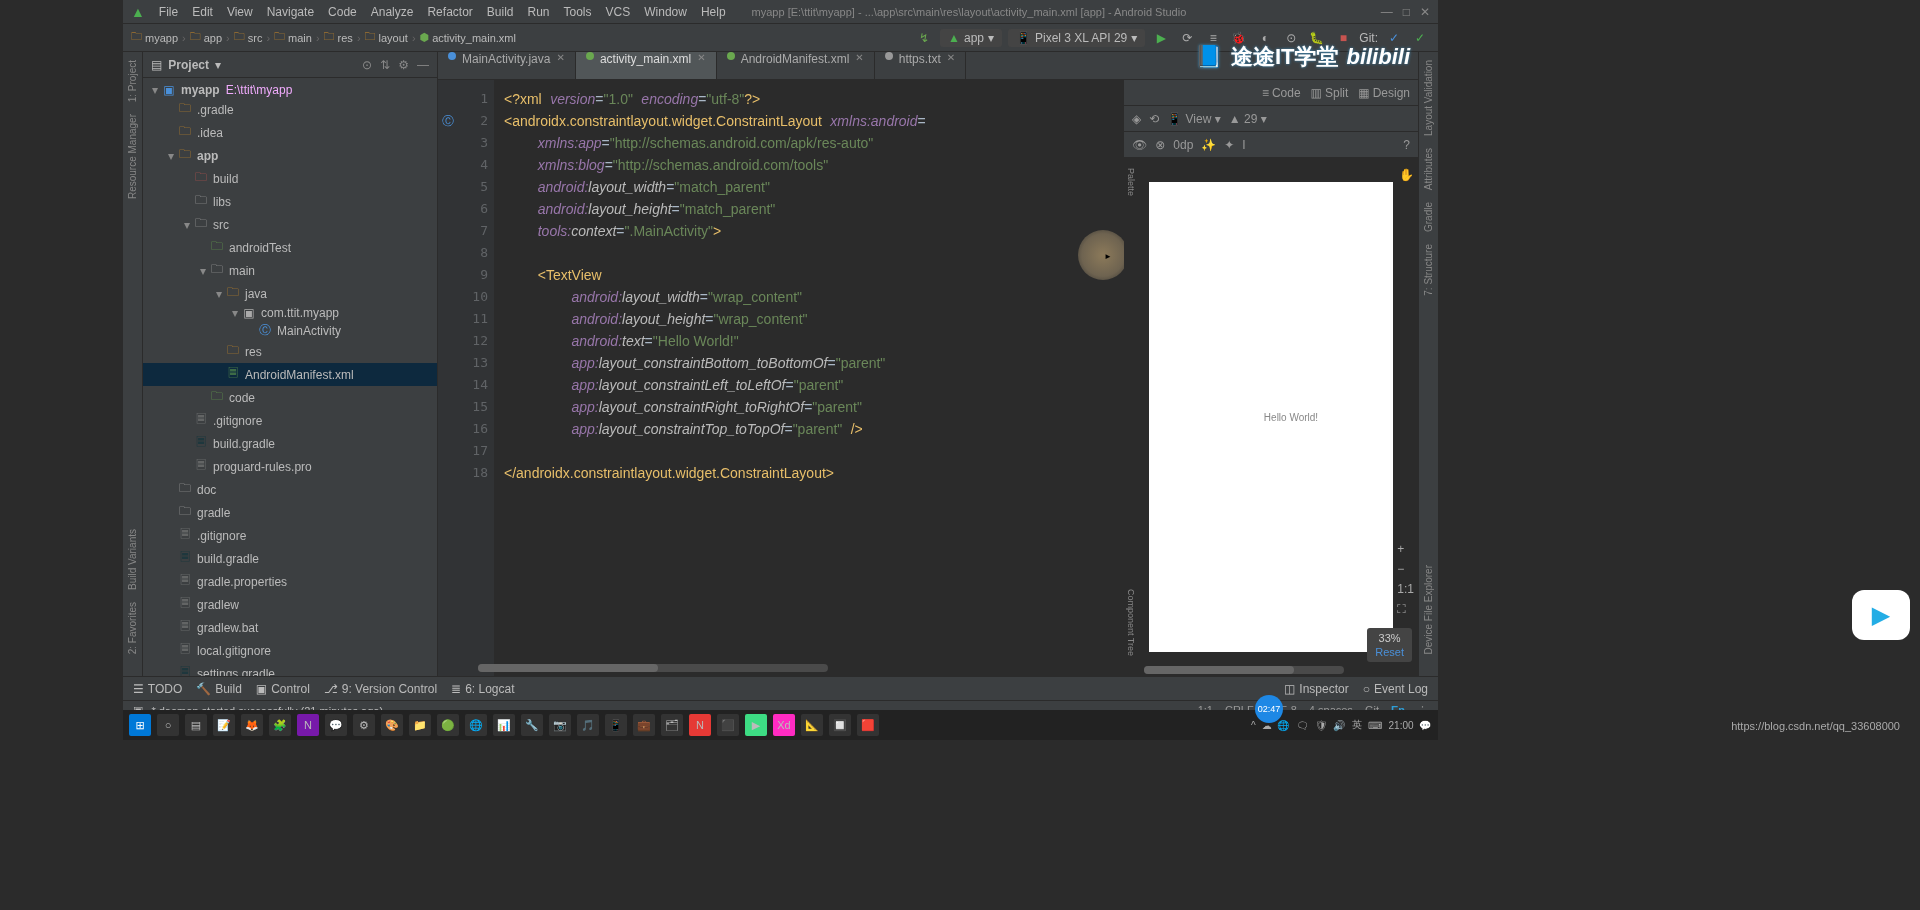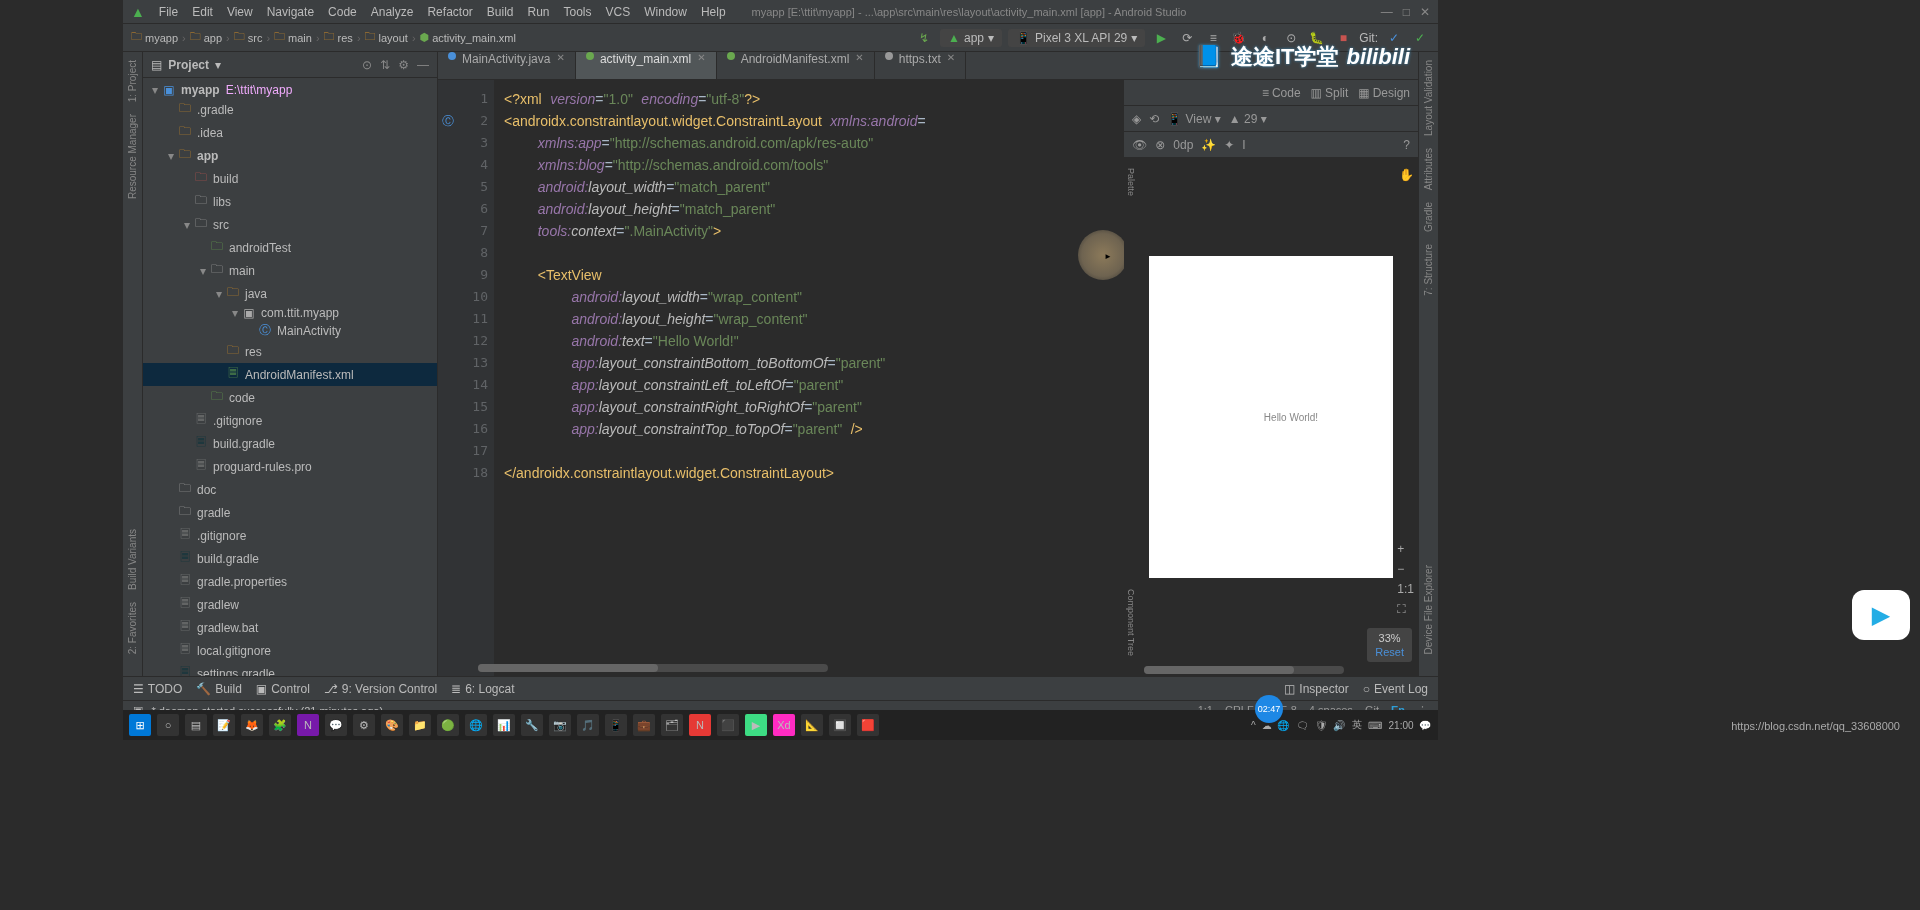--- a/index.html
+++ b/index.html
@@ -48,21 +48,21 @@
 .tag { color: #e8bf6a; }
 .attr { color: #bababa; font-style: italic; }
 .op { color: #a9b7c6; }
 .mouse-highlight { position: absolute; width: 50px; height: 50px; border-radius: 50%; background: radial-gradient(#8c7a5a, #6e6350 60%, transparent); left: 640px; top: 150px; pointer-events: none; }
 .mouse-highlight::after { content: '►'; font-size: 8px; position: absolute; left: 26px; top: 22px; color: #000; }
 .design-panel { width: 295px; background: #3c3f41; border-left: 1px solid #2b2b2b; display: flex; flex-direction: column; }
 .design-modes { height: 26px; display: flex; align-items: center; justify-content: flex-end; gap: 10px; padding: 0 8px; border-bottom: 1px solid #2b2b2b; }
 .design-modes .mode { display: flex; gap: 3px; align-items: center; cursor: pointer; color: #999; }
 .design-toolbar { height: 26px; display: flex; align-items: center; gap: 8px; padding: 0 8px; border-bottom: 1px solid #2b2b2b; color: #999; }
 .preview-area { flex: 1; background: #2b2b2b; display: flex; align-items: center; justify-content: center; position: relative; }
-.preview-device { width: 244px; height: 322px; background: #fff; display: flex; align-items: center; justify-content: center; padding-left: 40px; }
+.preview-device { width: 244px; height: 470px; background: #fff; display: flex; align-items: center; justify-content: center; padding-left: 40px; }
 .preview-device .hello { color: #888; font-size: 10px; }
 .zoom-ctrl { position: absolute; right: 6px; bottom: 14px; background: #444; border-radius: 3px; padding: 4px 8px; display: flex; flex-direction: column; align-items: center; gap: 2px; }
 .zoom-pct { color: #ccc; font-size: 11px; }
 .zoom-reset { color: #4a90d9; font-size: 11px; cursor: pointer; }
 .bottom-bar { height: 24px; display: flex; align-items: center; gap: 14px; padding: 0 10px; border-top: 1px solid #2b2b2b; background: #3c3f41; }
 .bottom-bar .bitem { display: flex; gap: 4px; align-items: center; cursor: pointer; }
 .bottom-bar .right { margin-left: auto; display: flex; gap: 14px; }
 .status-bar { height: 20px; display: flex; align-items: center; padding: 0 10px; background: #3c3f41; border-top: 1px solid #2b2b2b; font-size: 11px; }
 .status-bar .right { margin-left: auto; display: flex; gap: 12px; color: #999; }
 .taskbar { position: absolute; left: 123px; bottom: 170px; width: 1315px; height: 30px; background: #222; display: flex; align-items: center; padding: 0 6px; gap: 6px; }

